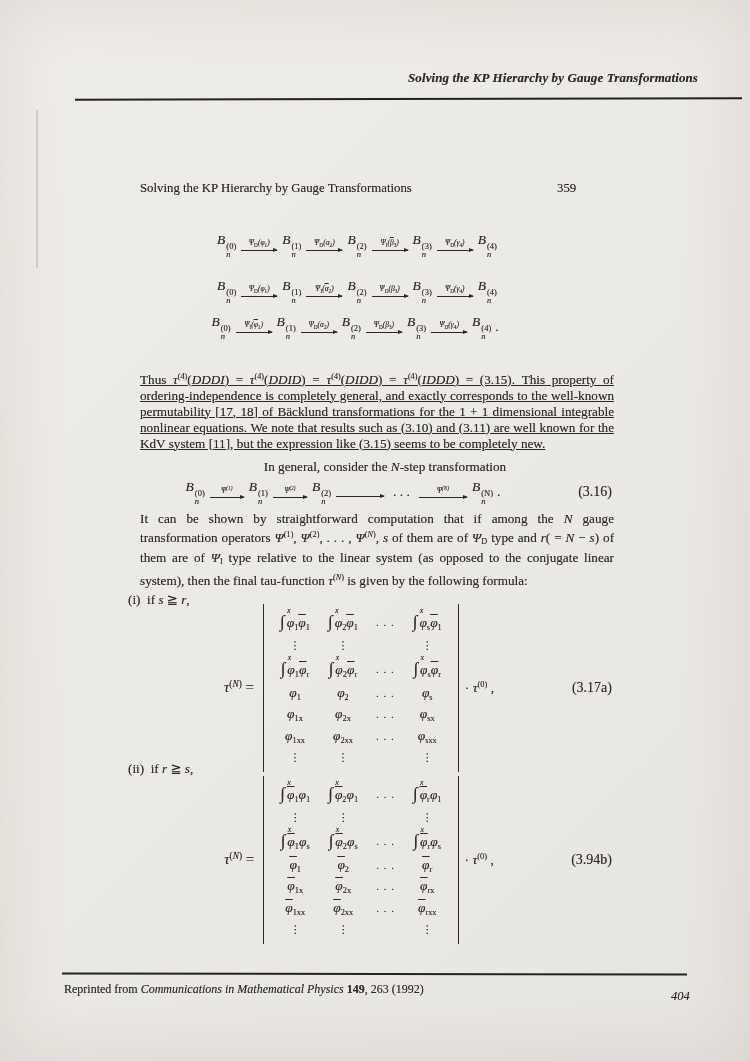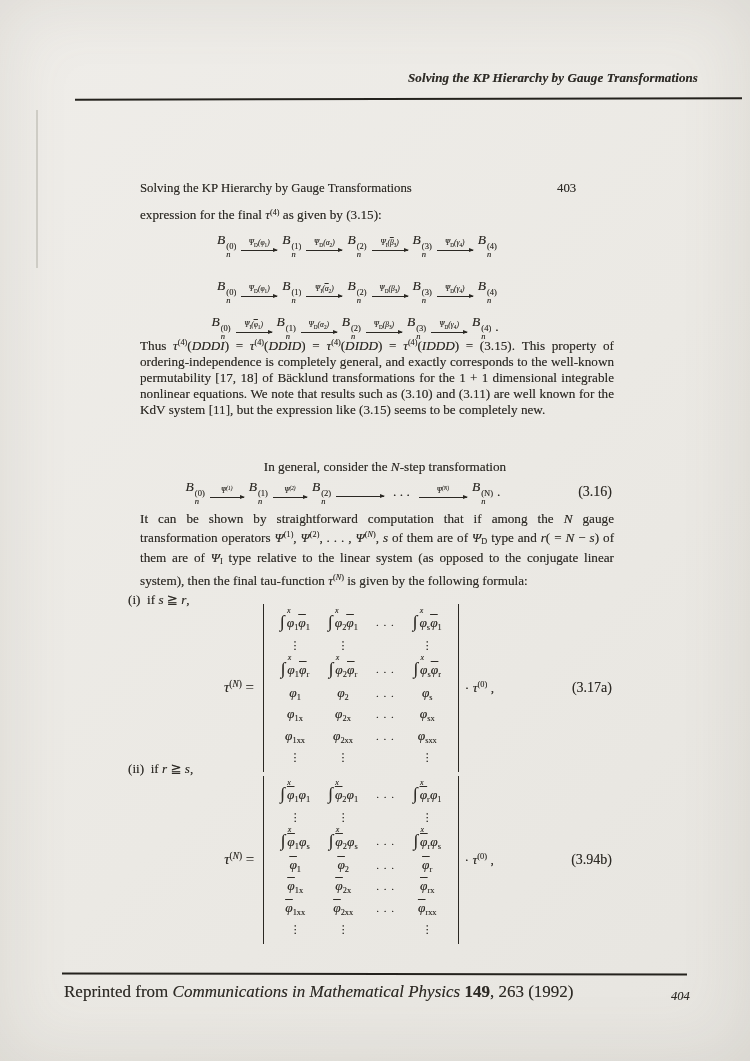--- a/index.html
+++ b/index.html
@@ -13,21 +13,21 @@
   }
   
   .running-head{position:absolute;top:70px;right:52px;font-size:13px;font-weight:bold;font-style:italic;letter-spacing:0.1px;}
   .top-rule{position:absolute;top:98px;left:75px;width:667px;height:2.4px;background:#24221d;transform:rotate(-0.12deg);}
   .scratch{position:absolute;left:36px;top:110px;width:1.5px;height:158px;background:#c7c4bd;opacity:0.8;}
   .page-head{position:absolute;top:181px;left:140px;width:472px;font-size:12.8px;}
   .page-head .pnum{position:absolute;left:417px;top:0;}
   
   .intro{position:absolute;top:207px;left:140px;width:474px;font-size:13.2px;}
   .para{position:absolute;left:140px;width:474px;font-size:13.2px;line-height:16px;text-align:justify;}
-  .para-thus{top:335px;}
+  .para-thus{top:369px;text-decoration:underline;}
   .para-general{top:459px;text-indent:16px;text-align:center;}
   .para-shown{top:511px;}
   .case{position:absolute;left:128px;font-size:13.2px;}
   .case-i{top:592px;}
   .case-ii{top:761px;}
   
   .chains{position:absolute;top:233px;left:140px;width:472px;padding-right:38px;box-sizing:border-box;}
   .chain{display:flex;align-items:center;justify-content:center;height:24px;font-size:13.5px;white-space:nowrap;}
   .chain-1{margin-bottom:22px;}
   .chain-2{margin-bottom:12px;}
@@ -57,38 +57,37 @@
   .mat{display:inline-grid;border-left:1.1px solid #2b2823;border-right:1.1px solid #2b2823;
     padding:6px 8px;row-gap:3px;column-gap:2px;align-items:center;justify-items:center;}
   .mcell{text-align:center;padding:1px 8px;font-size:13.5px;white-space:nowrap;}
   .int{display:inline-block;position:relative;font-style:normal;font-size:17px;line-height:1.25;margin-right:2px;}
   .int .lim{position:absolute;top:-5px;left:7px;font-size:8px;font-style:italic;}
   .ov{text-decoration:overline;text-decoration-thickness:1px;}
   .vd{font-size:11px;line-height:0.9;}
   .cdots{font-size:11px;letter-spacing:1px;}
   
   .bot-rule{position:absolute;top:973px;left:62px;width:625px;height:2.4px;background:#24221d;transform:rotate(0.1deg);}
-  .footer-cite{position:absolute;top:982px;left:64px;font-size:17px;}
+  .footer-cite{position:absolute;top:982px;left:64px;font-size:12px;}
   .footer-page{position:absolute;top:989px;left:671px;font-size:12.5px;font-style:italic;}
 </style>
 </head>
 <body>
 
 <div class="page">
 
   <div class="running-head">Solving the KP Hierarchy by Gauge Transformations</div>
   <div class="top-rule"></div>
   <div class="scratch"></div>
 
   <div class="page-head">
     <span>Solving the KP Hierarchy by Gauge Transformations</span>
-    <span class="pnum">403</span>
-  </div>
-
-  <div class="intro">expression for the final <i>τ</i><sup>(4)</sup> as given by (3.15):</div>
+    <span class="pnum">359</span>
+  </div>
+
 
   <div class="chains">
     <div class="chain chain-1">
         <span class="cnode"><i>B</i><span class="ss">
             <span class="sst">(0)</span>
             <span class="ssb">n</span>
           </span></span>
         <span class="arr" style="width: 36px;">
           <span class="alab"><i>Ψ</i><sub>D</sub>(<i>φ</i><sub>1</sub>)</span>
           <span class="aln"></span>

